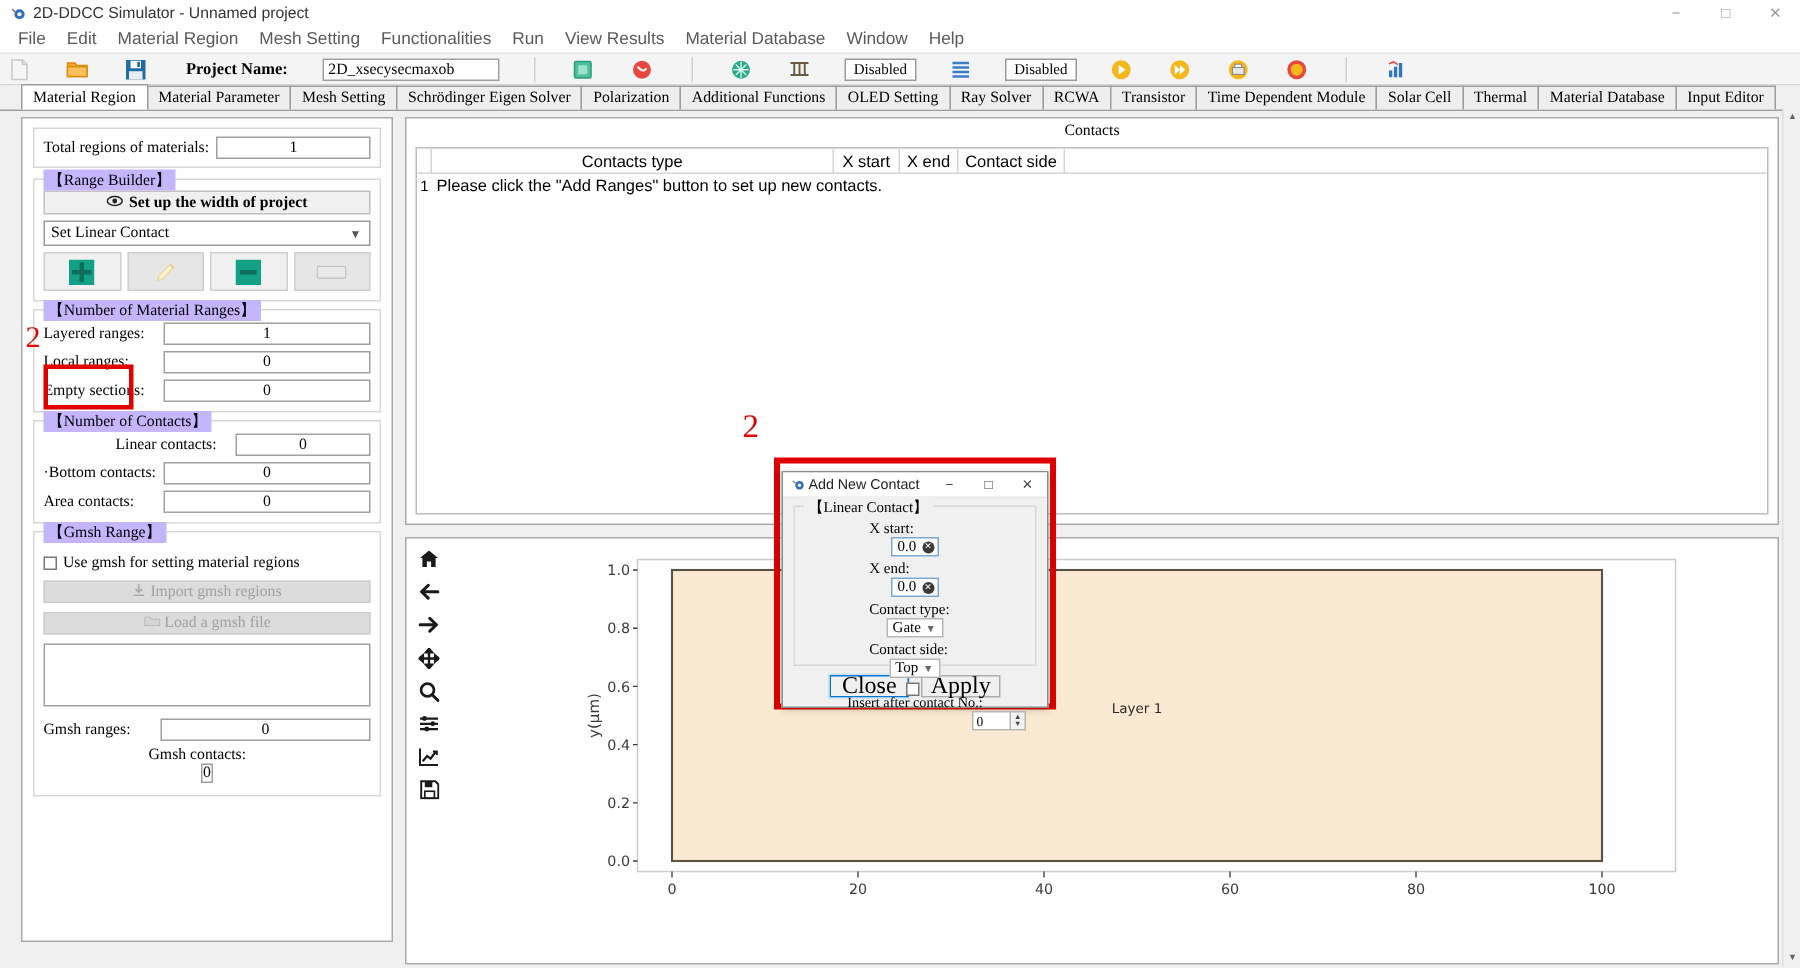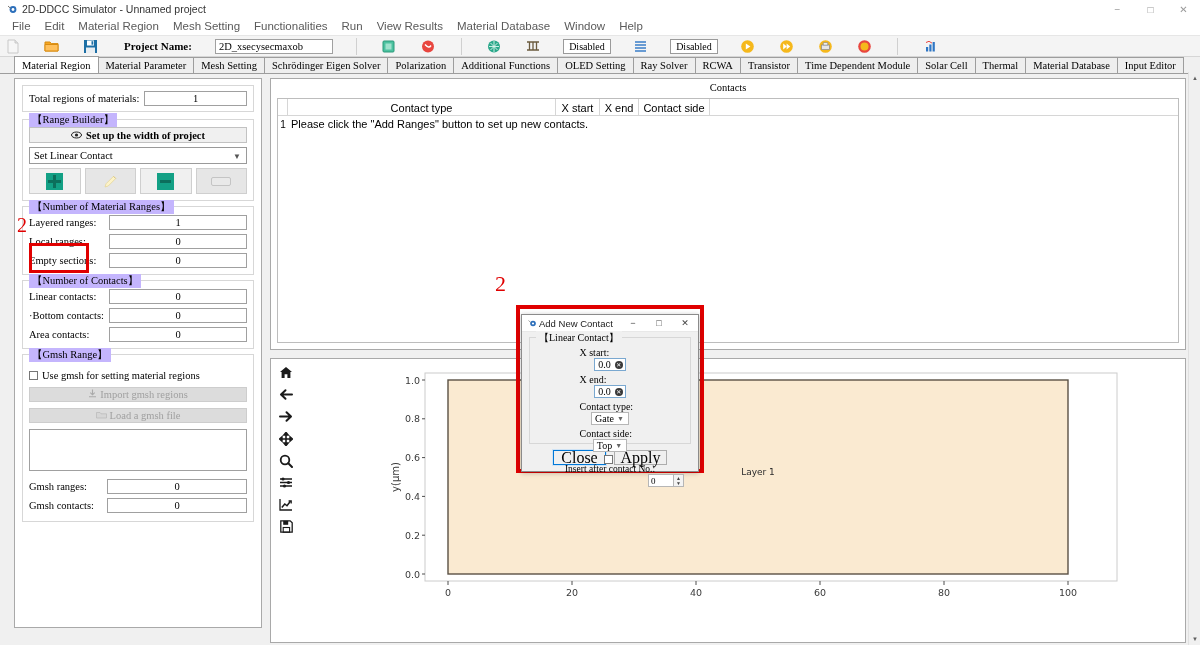--- a/index.html
+++ b/index.html
@@ -590,21 +590,21 @@
           </div>
           <div class="field-row" style="margin-bottom:0;">
             <span class="lbl" style="width:80px;">Empty sections:</span>
             <div class="field-box" style="flex:1;">0</div>
           </div>
         </div>
 
         <div class="group" style="padding-top:8px;">
           <span class="group-title">【Number of Contacts】</span>
           <div class="field-row">
-            <span class="lbl" style="width:80px;">Linear contacts:</span>
+            <span class="lbl" style="width:80px;margin-left:48px;">Linear contacts:</span>
             <div class="field-box" style="flex:1;">0</div>
           </div>
           <div class="field-row">
             <span class="lbl" style="width:80px;">·Bottom contacts:</span>
             <div class="field-box" style="flex:1;">0</div>
           </div>
           <div class="field-row" style="margin-bottom:0;">
             <span class="lbl" style="width:80px;">Area contacts:</span>
             <div class="field-box" style="flex:1;">0</div>
           </div>
@@ -635,39 +635,39 @@
             </span>
             <span>Load a gmsh file</span>
           </div>
 
           <div class="listbox"></div>
 
           <div class="field-row">
             <span class="lbl" style="width:78px;">Gmsh ranges:</span>
             <div class="field-box" style="flex:1;">0</div>
           </div>
-          <div class="field-row" style="margin-bottom:2px;">
+          <div class="field-row" style="margin-bottom:2px;flex-direction:column;">
             <span class="lbl" style="width:78px;">Gmsh contacts:</span>
             <div class="field-box" style="flex:1;">0</div>
           </div>
         </div>
 
 
       </div>
     </div>
 
     <div class="hl-box" style="left:29px;top:169px;width:60px;height:30px;"></div>
     <div class="hl-num" style="left:17px;top:140px;">2</div>
 
     <div class="contacts-panel">
       <div class="contacts-title">Contacts</div>
       <div class="table-wrap">
         <div class="tbl-head">
           <div class="cell" style="width:10px;"></div>
-          <div class="cell" style="width:268px;">Contact type</div>
+          <div class="cell" style="width:268px;">Contacts type</div>
           <div class="cell" style="width:44px;">X start</div>
           <div class="cell" style="width:39px;">X end</div>
           <div class="cell" style="width:71px;">Contact side</div>
         </div>
         <div class="tbl-row">
           <div class="rownum">1</div>
           <div class="msg">Please click the "Add Ranges" button to set up new contacts.</div>
         </div>
       </div>
     </div>

